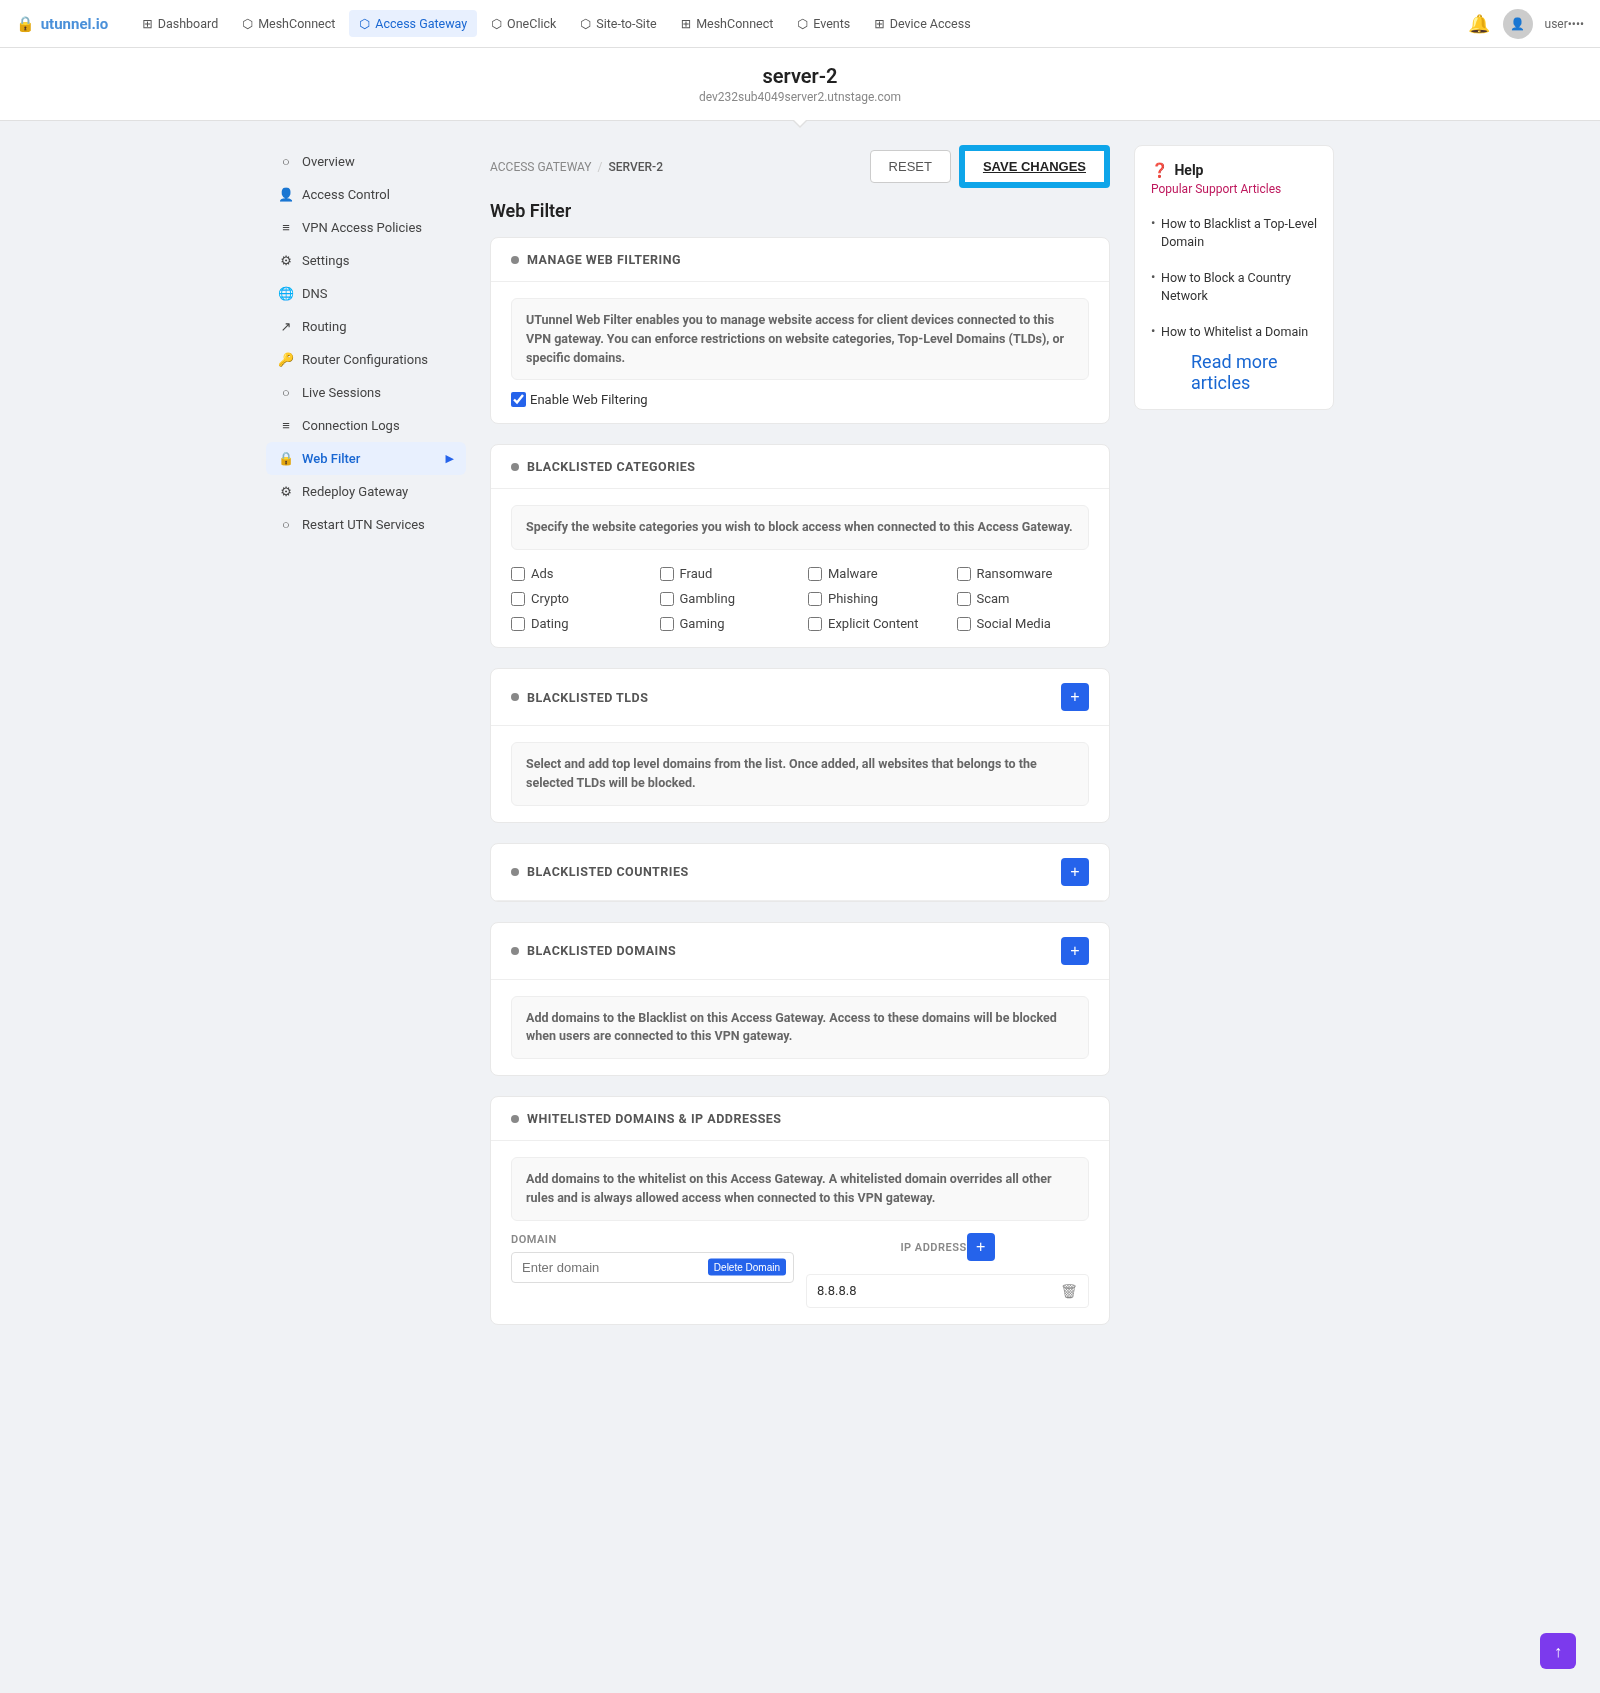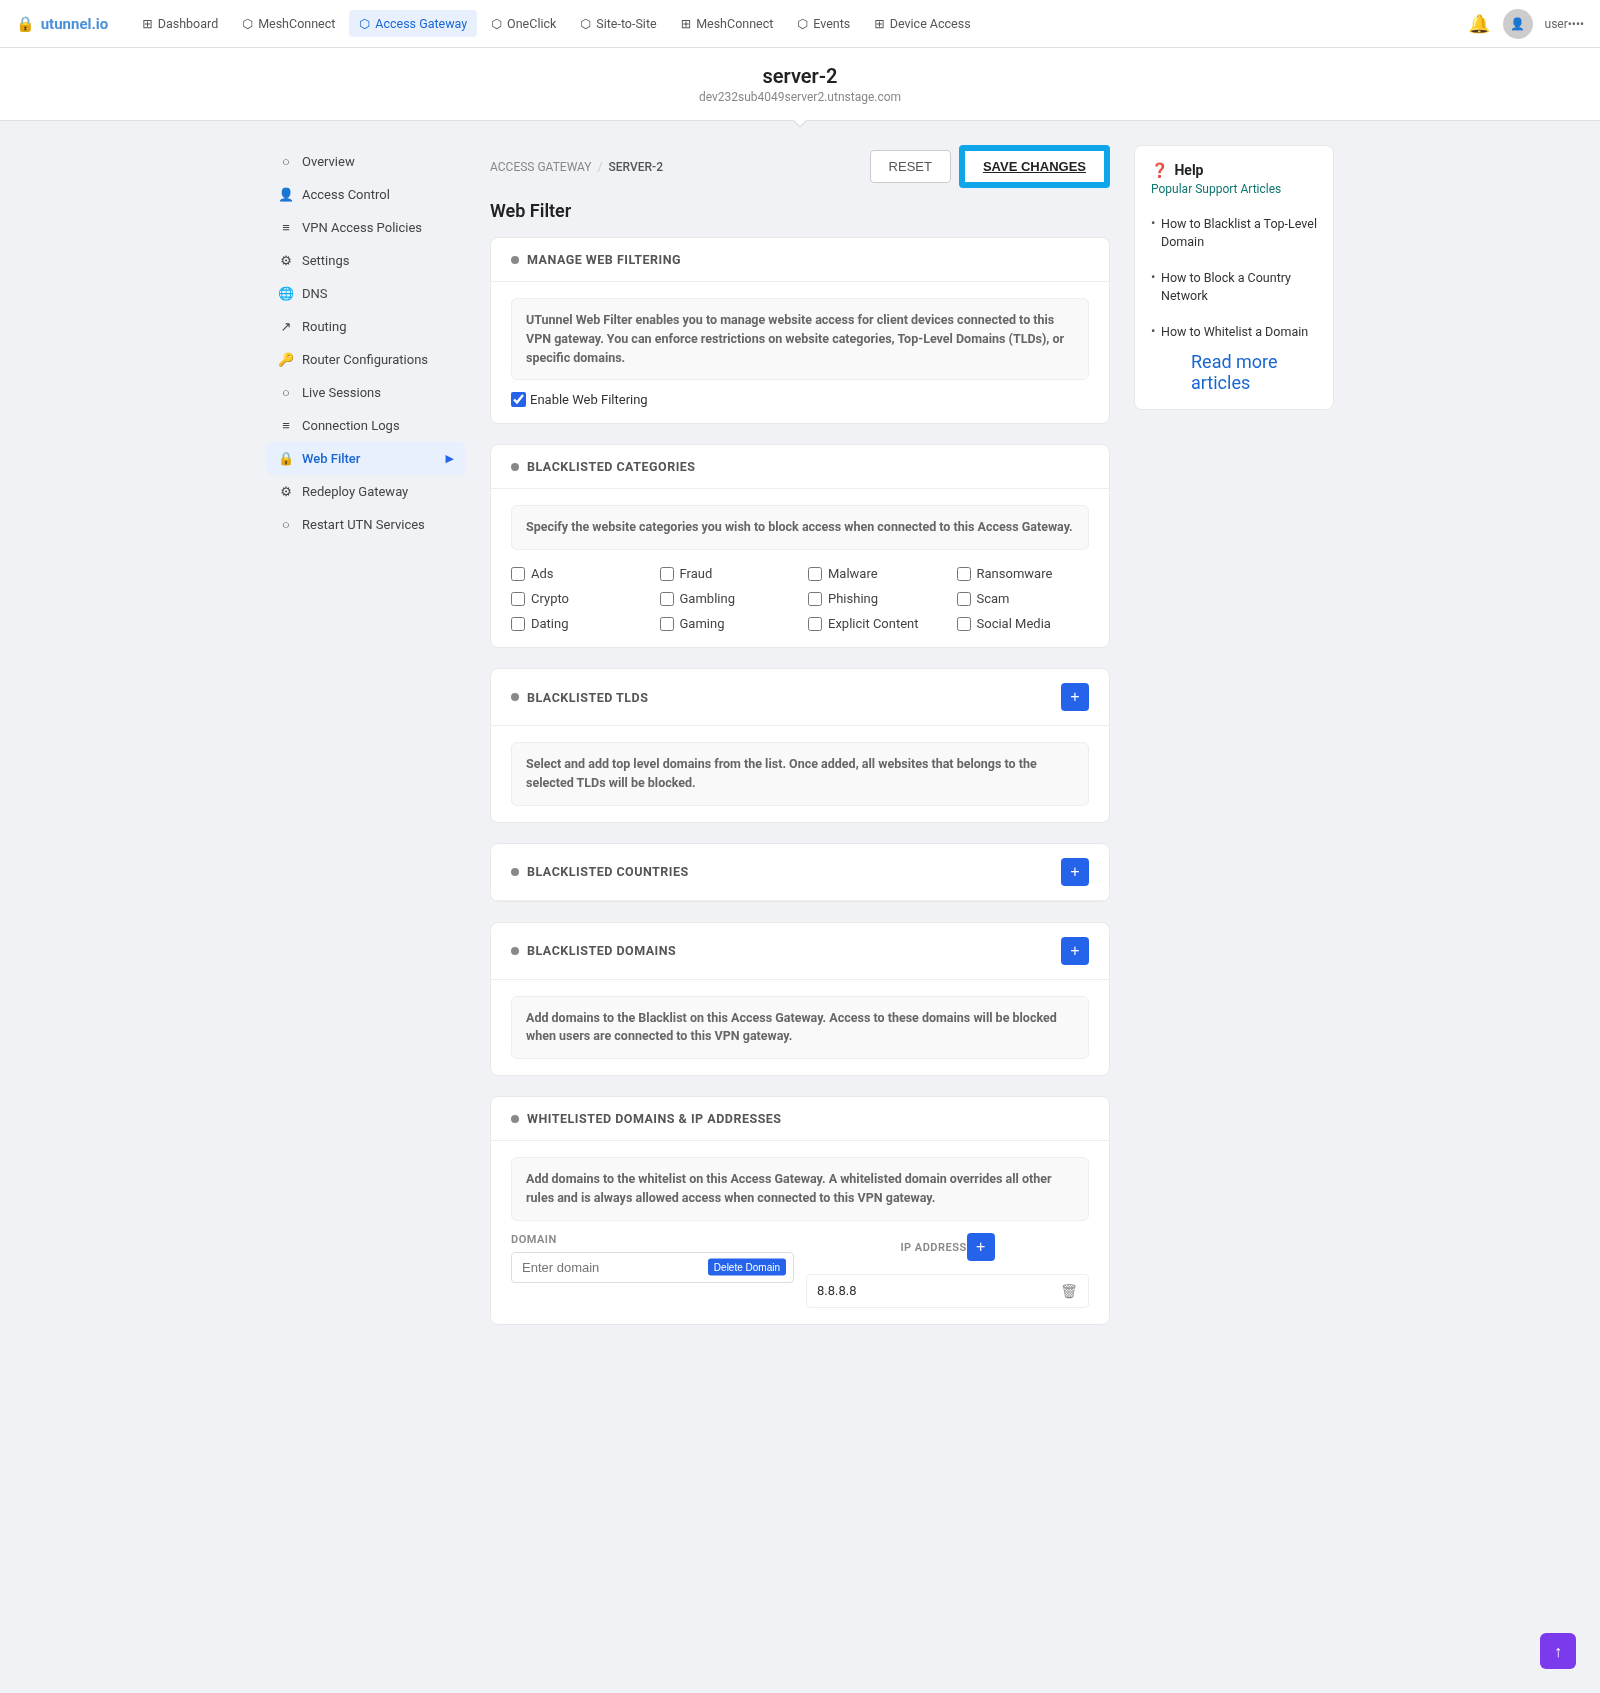--- a/index.html
+++ b/index.html
@@ -69,21 +69,21 @@
     .domain-input { width: 100%; padding: 7px 60px 7px 10px; border: 1px solid #ddd; border-radius: 4px; font-size: 13px; background: #fff; }
     .delete-domain-btn { position: absolute; right: 8px; top: 50%; transform: translateY(-50%); background: #2563eb; color: #fff; border: none; border-radius: 3px; cursor: pointer; font-size: 10px; padding: 3px 6px; white-space: nowrap; }
     .ip-section { flex: 1; }
     .ip-entry { display: flex; align-items: center; justify-content: space-between; padding: 8px 10px; border: 1px solid #eee; border-radius: 4px; font-size: 13px; color: #333; }
     .ip-delete-btn { background: none; border: none; cursor: pointer; color: #888; font-size: 14px; }
 
     
     .right-panel { width: 200px; flex-shrink: 0; }
     .help-box { background: #fff; border-radius: 8px; border: 1px solid #e8e8e8; padding: 16px; }
     .help-title { font-size: 14px; font-weight: 700; color: #222; margin-bottom: 4px; display: flex; align-items: center; gap: 6px; }
-    .help-subtitle { font-size: 12px; color: #0f766e; margin-bottom: 12px; }
+    .help-subtitle { font-size: 12px; color: #be185d; margin-bottom: 12px; }
     .help-links { list-style: none; padding: 0; }
     .help-links li { margin-bottom: 8px; padding-left: 10px; position: relative; margin-top: 19px; }
     .help-links li::before { content: '•'; position: absolute; left: 0; color: #555; }
     .help-links li a { font-size: 12.5px; color: #333; text-decoration: none; line-height: 1.4; }
     .read-more { font-size: 18px; color: #1967d2; cursor: pointer; text-decoration: none; display: block; margin-top: 10px; margin-left: 40px; }
 
     
     .scroll-top { position: fixed; bottom: 24px; right: 24px; width: 36px; height: 36px; background: #7c3aed; border-radius: 6px; display: flex; align-items: center; justify-content: center; cursor: pointer; color: #fff; font-size: 16px; }
 
     

